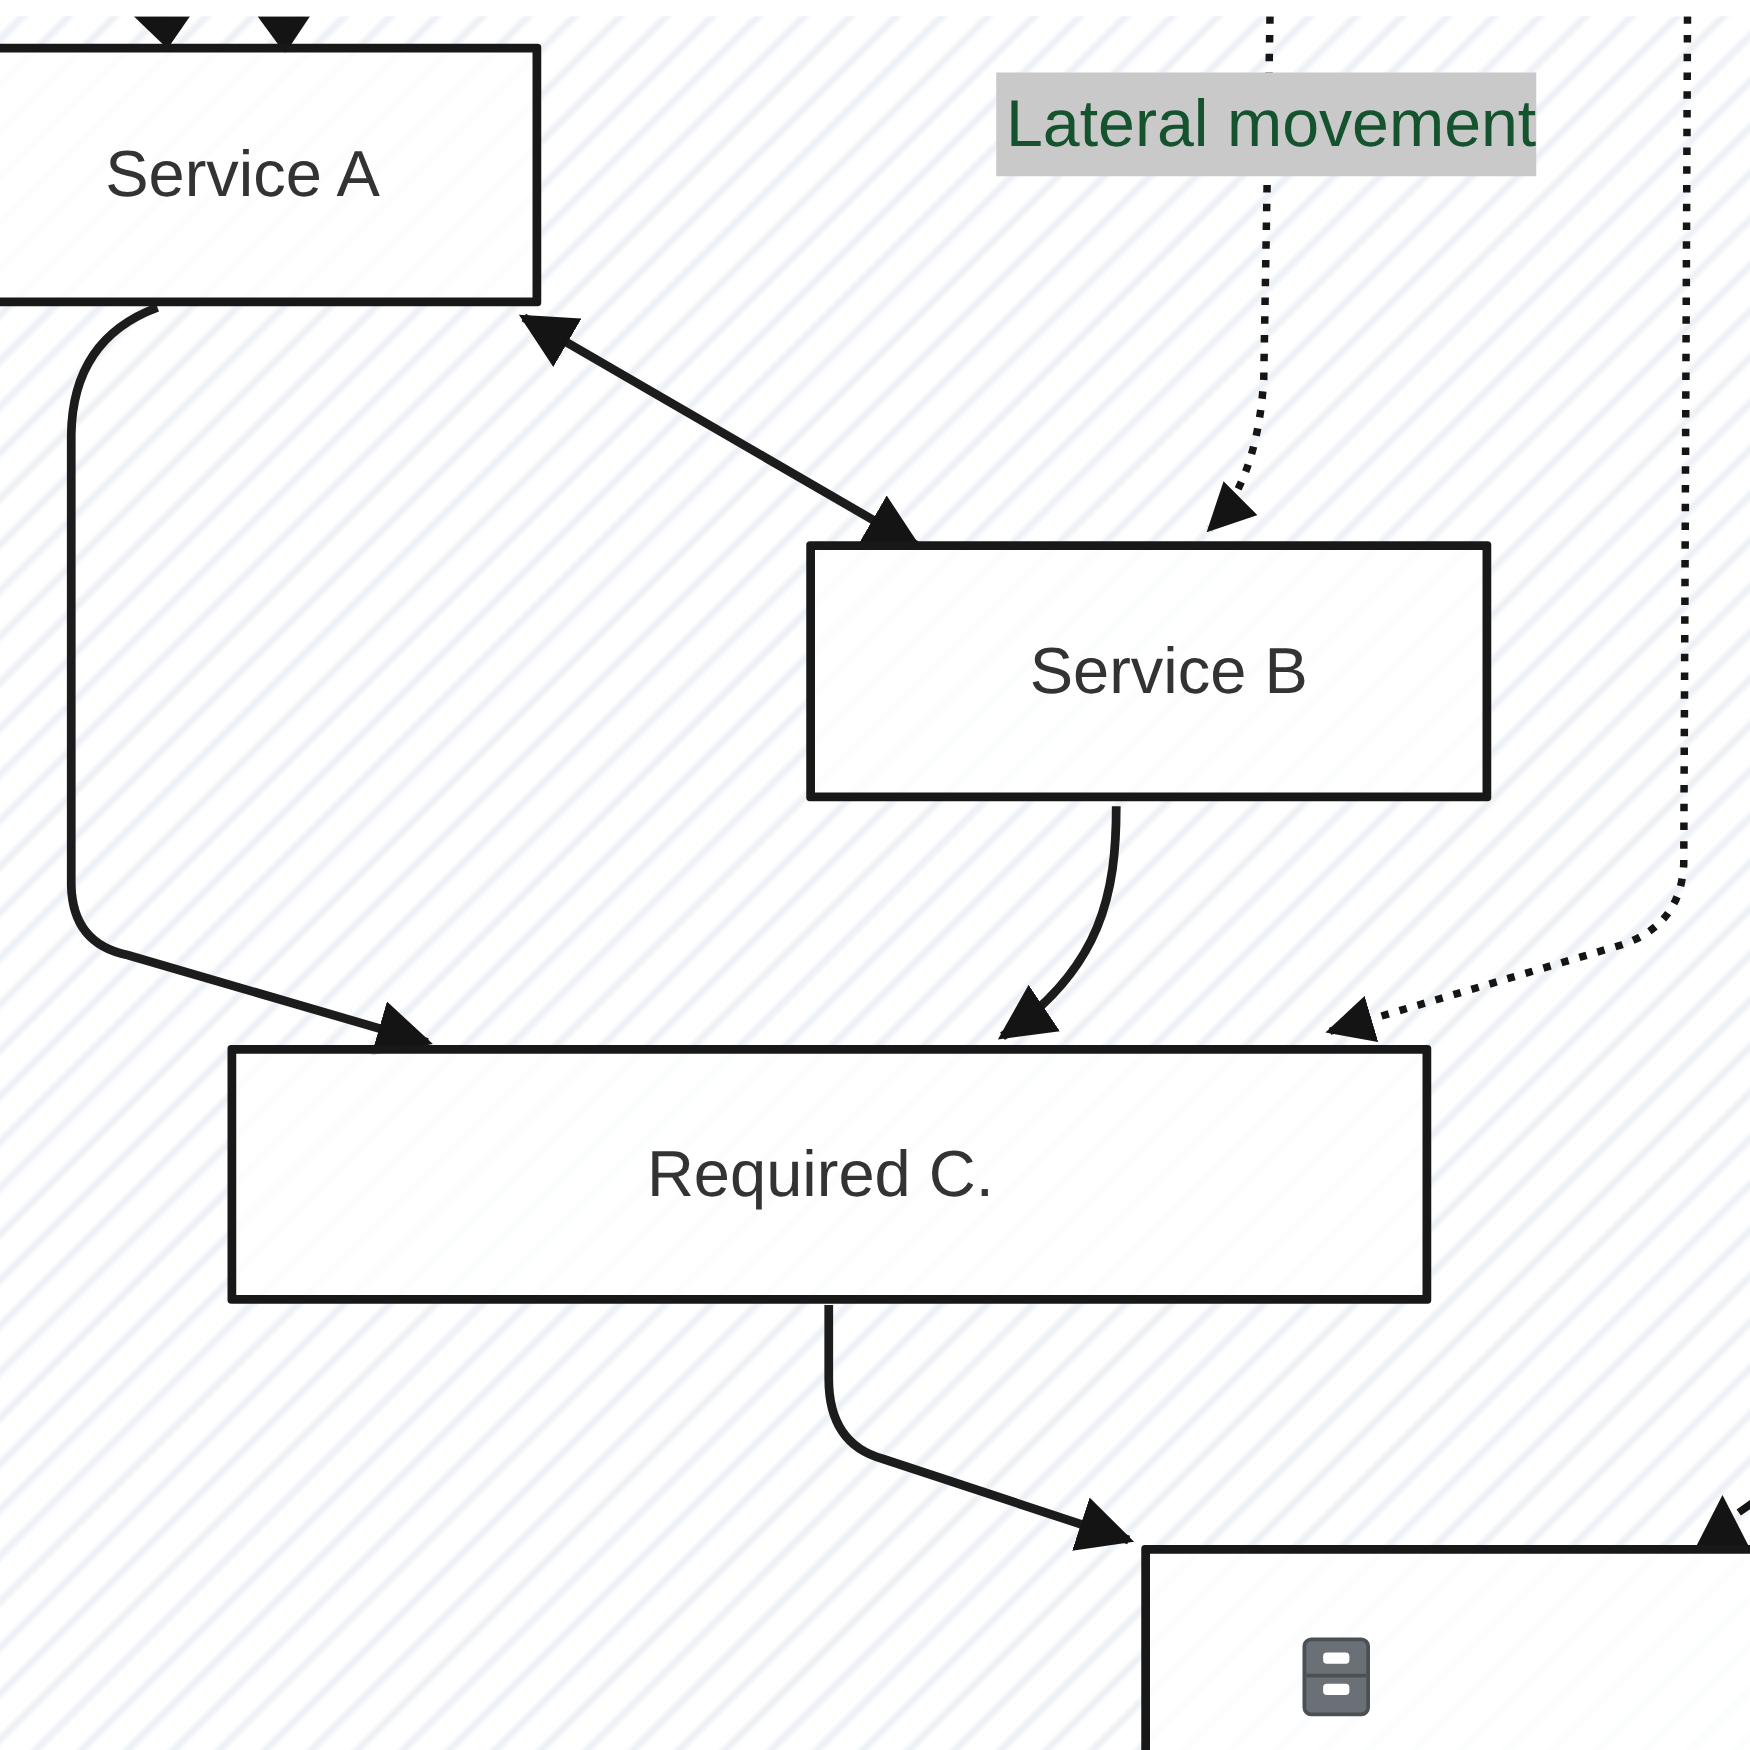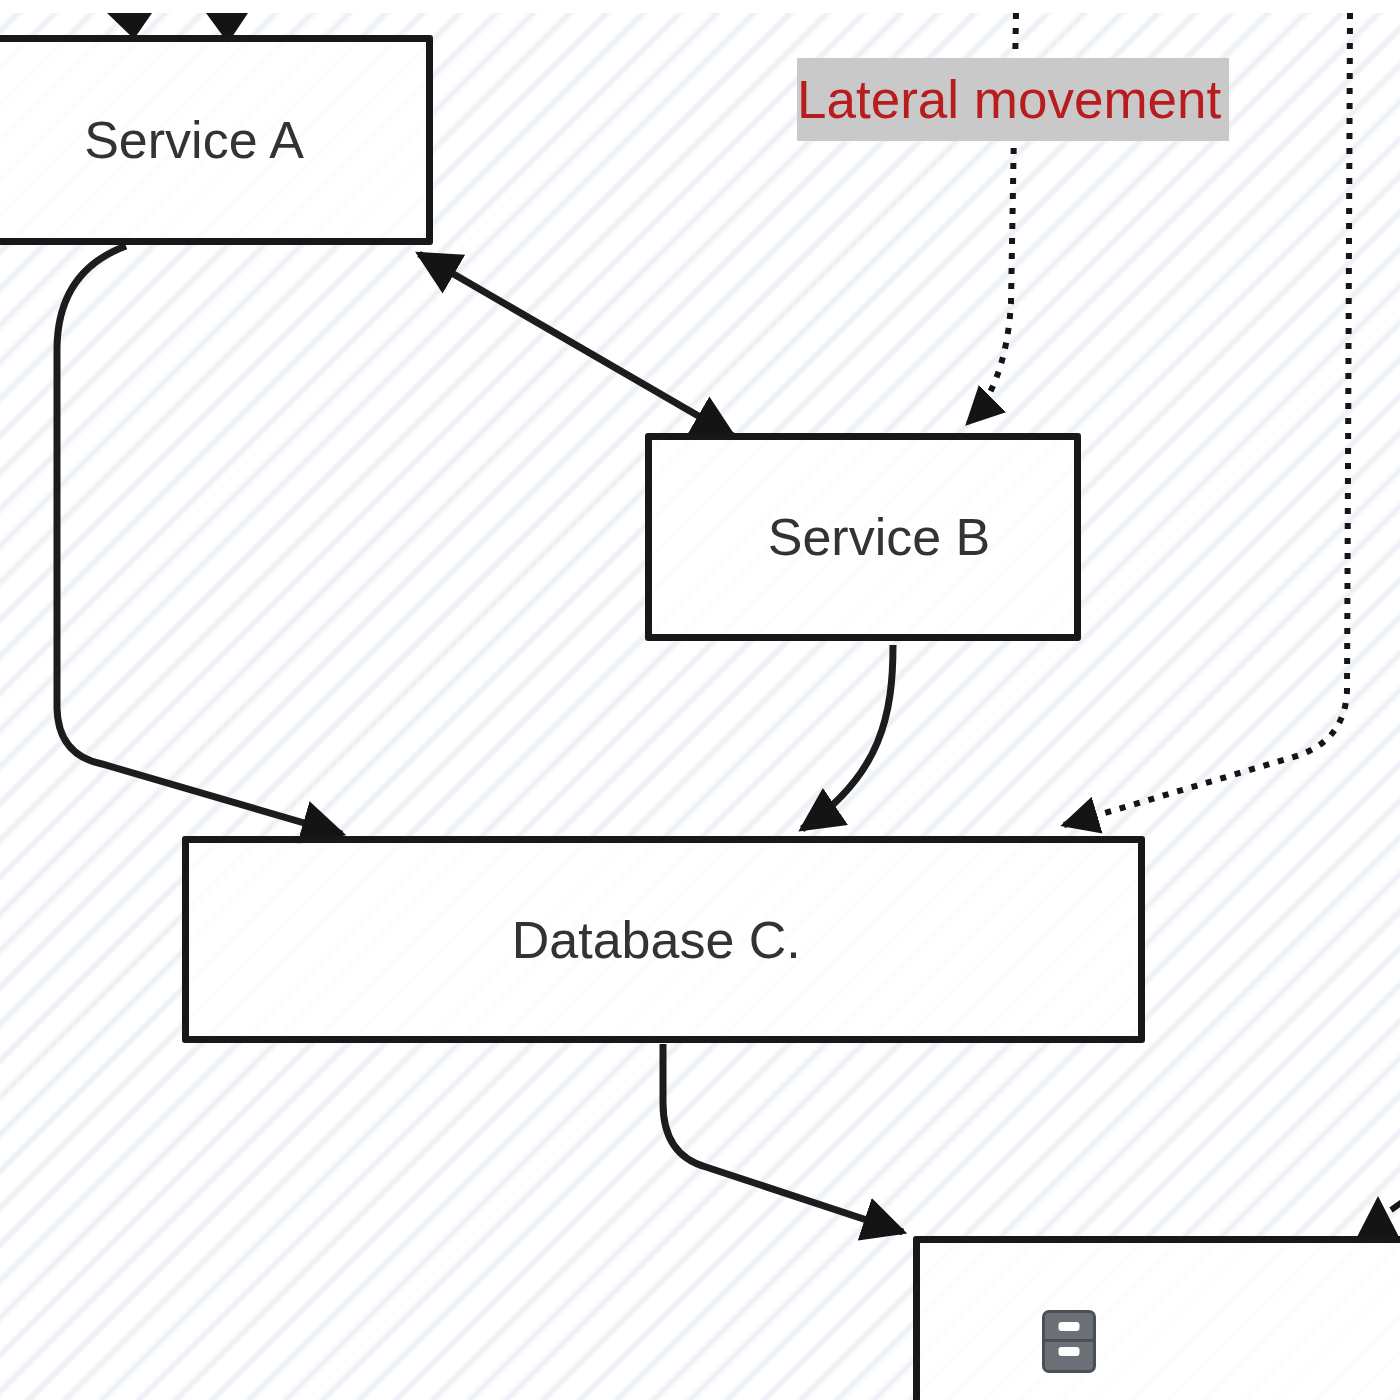--- a/index.html
+++ b/index.html
@@ -16,25 +16,25 @@
     position:absolute;z-index:2;box-sizing:border-box;
     border:7px solid #181818;border-radius:3px;
     background:rgba(255,255,255,0.78);
     display:flex;align-items:center;justify-content:center;
     font-size:52px;line-height:1;color:#333333;
   }
   .node .pre{white-space:pre;}
   .node .bold{font-weight:700;white-space:pre;}
   .annotation{
     position:absolute;z-index:2;background:#c9c9c9;
-    display:flex;align-items:center;justify-content:flex-start;
-    font-size:53px;line-height:1;color:#b91c1c;
+    display:flex;align-items:center;justify-content:flex-end;
+    font-size:53px;line-height:1;color:#14532d;
   }
   .node-a{left:-45px;top:22px;width:478px;height:210px;}
-  .node-b{left:645px;top:420px;width:436px;height:208px;padding-left:32px;}
+  .node-b{left:645px;top:420px;width:548px;height:208px;padding-left:32px;}
   .node-c{left:182px;top:823px;width:963px;height:207px;}
   .node-db{
     left:913px;top:1223px;width:510px;height:210px;
     justify-content:flex-start;padding-left:122px;gap:27px;
   }
   .lateral{left:797px;top:45px;width:432px;height:83px;}
   .cab-icon{
     position:relative;width:54px;height:63px;flex:0 0 auto;
     background:#6a7075;border:3px solid #4b5055;border-radius:7px;
     box-sizing:border-box;
@@ -82,21 +82,21 @@
 
   <div class="node node-a">
     <span>Service A</span>
   </div>
 
   <div class="node node-b">
     <span>Service B</span>
   </div>
 
   <div class="node node-c">
-    <span class="pre">Database C. </span>
+    <span class="pre">Required C. </span>
   </div>
 
   <div class="node node-db">
     <span class="cab-icon">
       <span class="cab-handle h1"></span>
       <span class="cab-handle h2"></span>
     </span>
   </div>
 
   <div class="annotation lateral">

